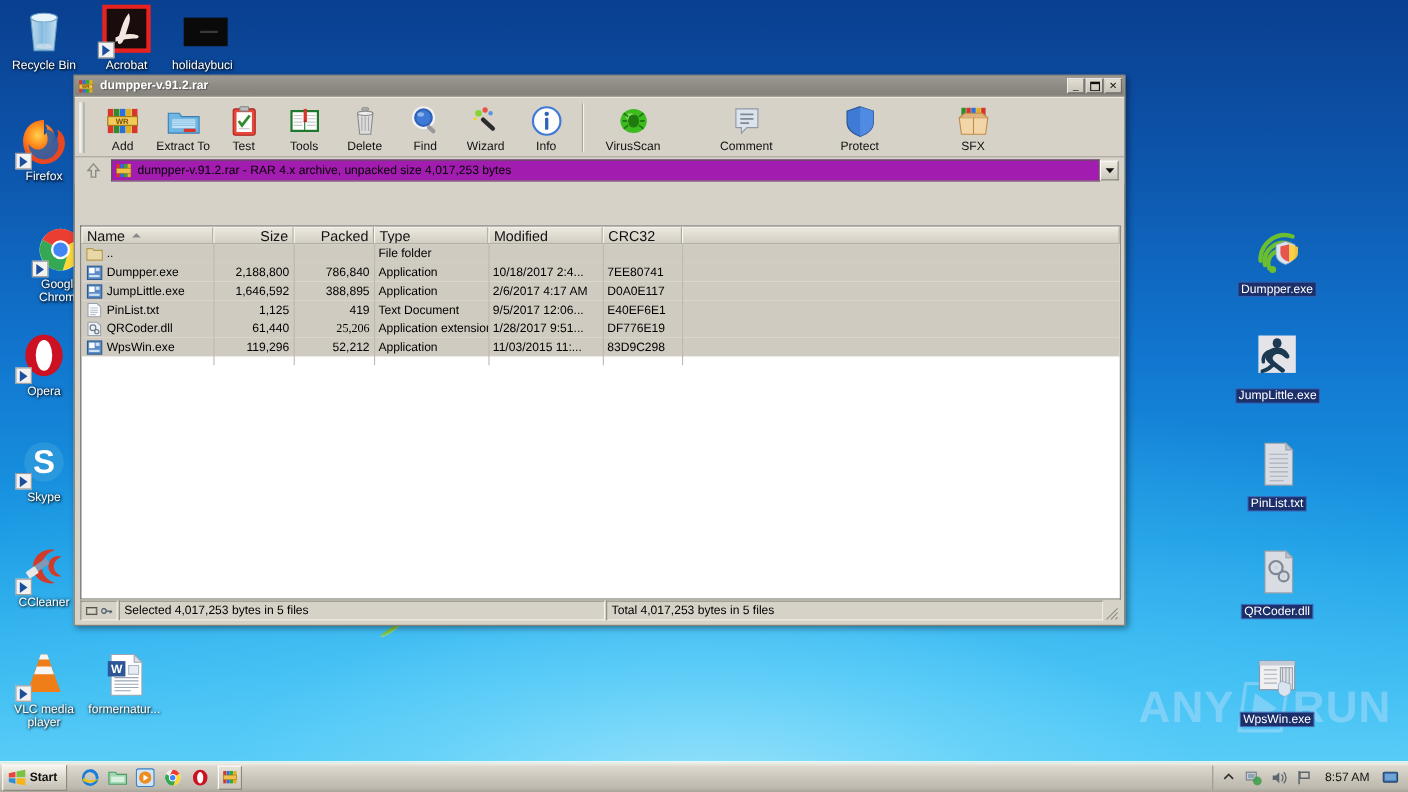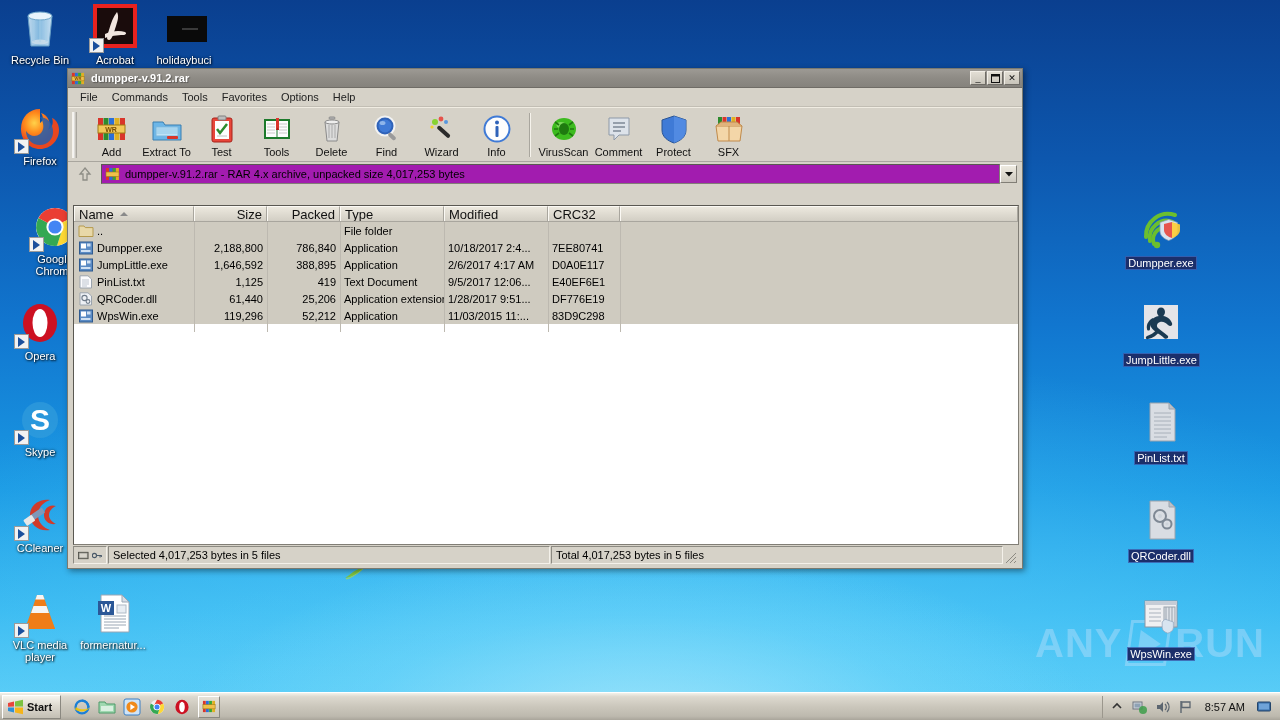--- a/index.html
+++ b/index.html
@@ -612,28 +612,20 @@
       <div class="winbtn">_</div>
       <div class="winbtn">
         <svg width="9" height="9" viewBox="0 0 9 9">
             <rect x="0.5" y="0.5" width="8" height="8" fill="none" stroke="#111"></rect>
             <rect x="0.5" y="0.5" width="8" height="2" fill="#111"></rect>
           </svg>
       </div>
       <div class="winbtn">✕</div>
     </div>
 
-    <div id="menubar">
-      <span>File</span>
-      <span>Commands</span>
-      <span>Tools</span>
-      <span>Favorites</span>
-      <span>Options</span>
-      <span>Help</span>
-    </div>
 
     <div id="toolbar">
       <div class="tb-wrap">
 
         <div class="tbtn">
           <div class="ti">
             <svg viewBox="0 0 32 32" width="32" height="32">
               <rect x="2" y="5" width="5" height="22" fill="#d9352b"></rect>
                 <rect x="7.5" y="5" width="5" height="22" fill="#2e8b2e"></rect>
               <rect x="13" y="5" width="5" height="22" fill="#2b6fd9"></rect>
@@ -737,21 +729,21 @@
               <circle cx="16" cy="9.5" r="2" fill="#2f62b8"></circle>
               <rect x="14.5" y="13" width="3" height="11" rx="1" fill="#2f62b8"></rect>
             </svg>
           </div>
           <div class="tl">Info</div>
         </div>
       </div>
 
       <div class="tb-sep"></div>
 
-      <div class="tb-wrap" style="margin-left:0;">
+      <div class="tb-wrap" style="margin-left:12px;gap:48px;">
 
         <div class="tbtn">
           <div class="ti">
             <svg viewBox="0 0 32 32" width="32" height="32">
               <ellipse cx="16" cy="16" rx="12" ry="11" fill="#3dbb1f"></ellipse>
               <ellipse cx="13" cy="12" rx="4.5" ry="3" fill="#a8ec86" opacity="0.6"></ellipse>
               <ellipse cx="16" cy="16" rx="5" ry="6" fill="#1f7a10"></ellipse>
               <g stroke="#1f7a10" stroke-width="1.6">
                 <path d="M11,12 L7,9 M21,12 L25,9 M10,16 H6 M22,16 H26 M11,20 L7,23 M21,20 L25,23"></path>
               </g>
@@ -913,21 +905,21 @@
         <div class="frow sel">
           <div class="c" style="width:120px;">
             <svg class="ricon" viewBox="0 0 16 14">
               <path d="M2,0.8 L10,0.8 L13.5,4 L13.5,13 L2,13 Z" fill="#eef1f5" stroke="#9aa3ad"></path>
               <circle cx="6.5" cy="6" r="2.6" fill="none" stroke="#6f7b89" stroke-width="1.1"></circle>
               <circle cx="10" cy="9.5" r="1.9" fill="none" stroke="#6f7b89" stroke-width="1.1"></circle>
             </svg>
             <span>QRCoder.dll</span>
           </div>
           <div class="c num" style="width:73px;">61,440</div>
-          <div class="c num" style="width:73px;">25,206</div>
+          <div class="c num" style="width:73px;font-family:Liberation Serif, serif;">25,206</div>
           <div class="c" style="width:104px;">Application extension</div>
           <div class="c" style="width:104px;">1/28/2017 9:51...</div>
           <div class="c" style="width:72px;">DF776E19</div>
         </div>
 
         <div class="frow sel">
           <div class="c" style="width:120px;">
             <svg class="ricon" viewBox="0 0 16 14">
               <rect x="1.5" y="1" width="13" height="12" fill="#5b8bc4" stroke="#2f5a8f"></rect>
               <rect x="3" y="2.5" width="5" height="5" fill="#ffffff"></rect>

